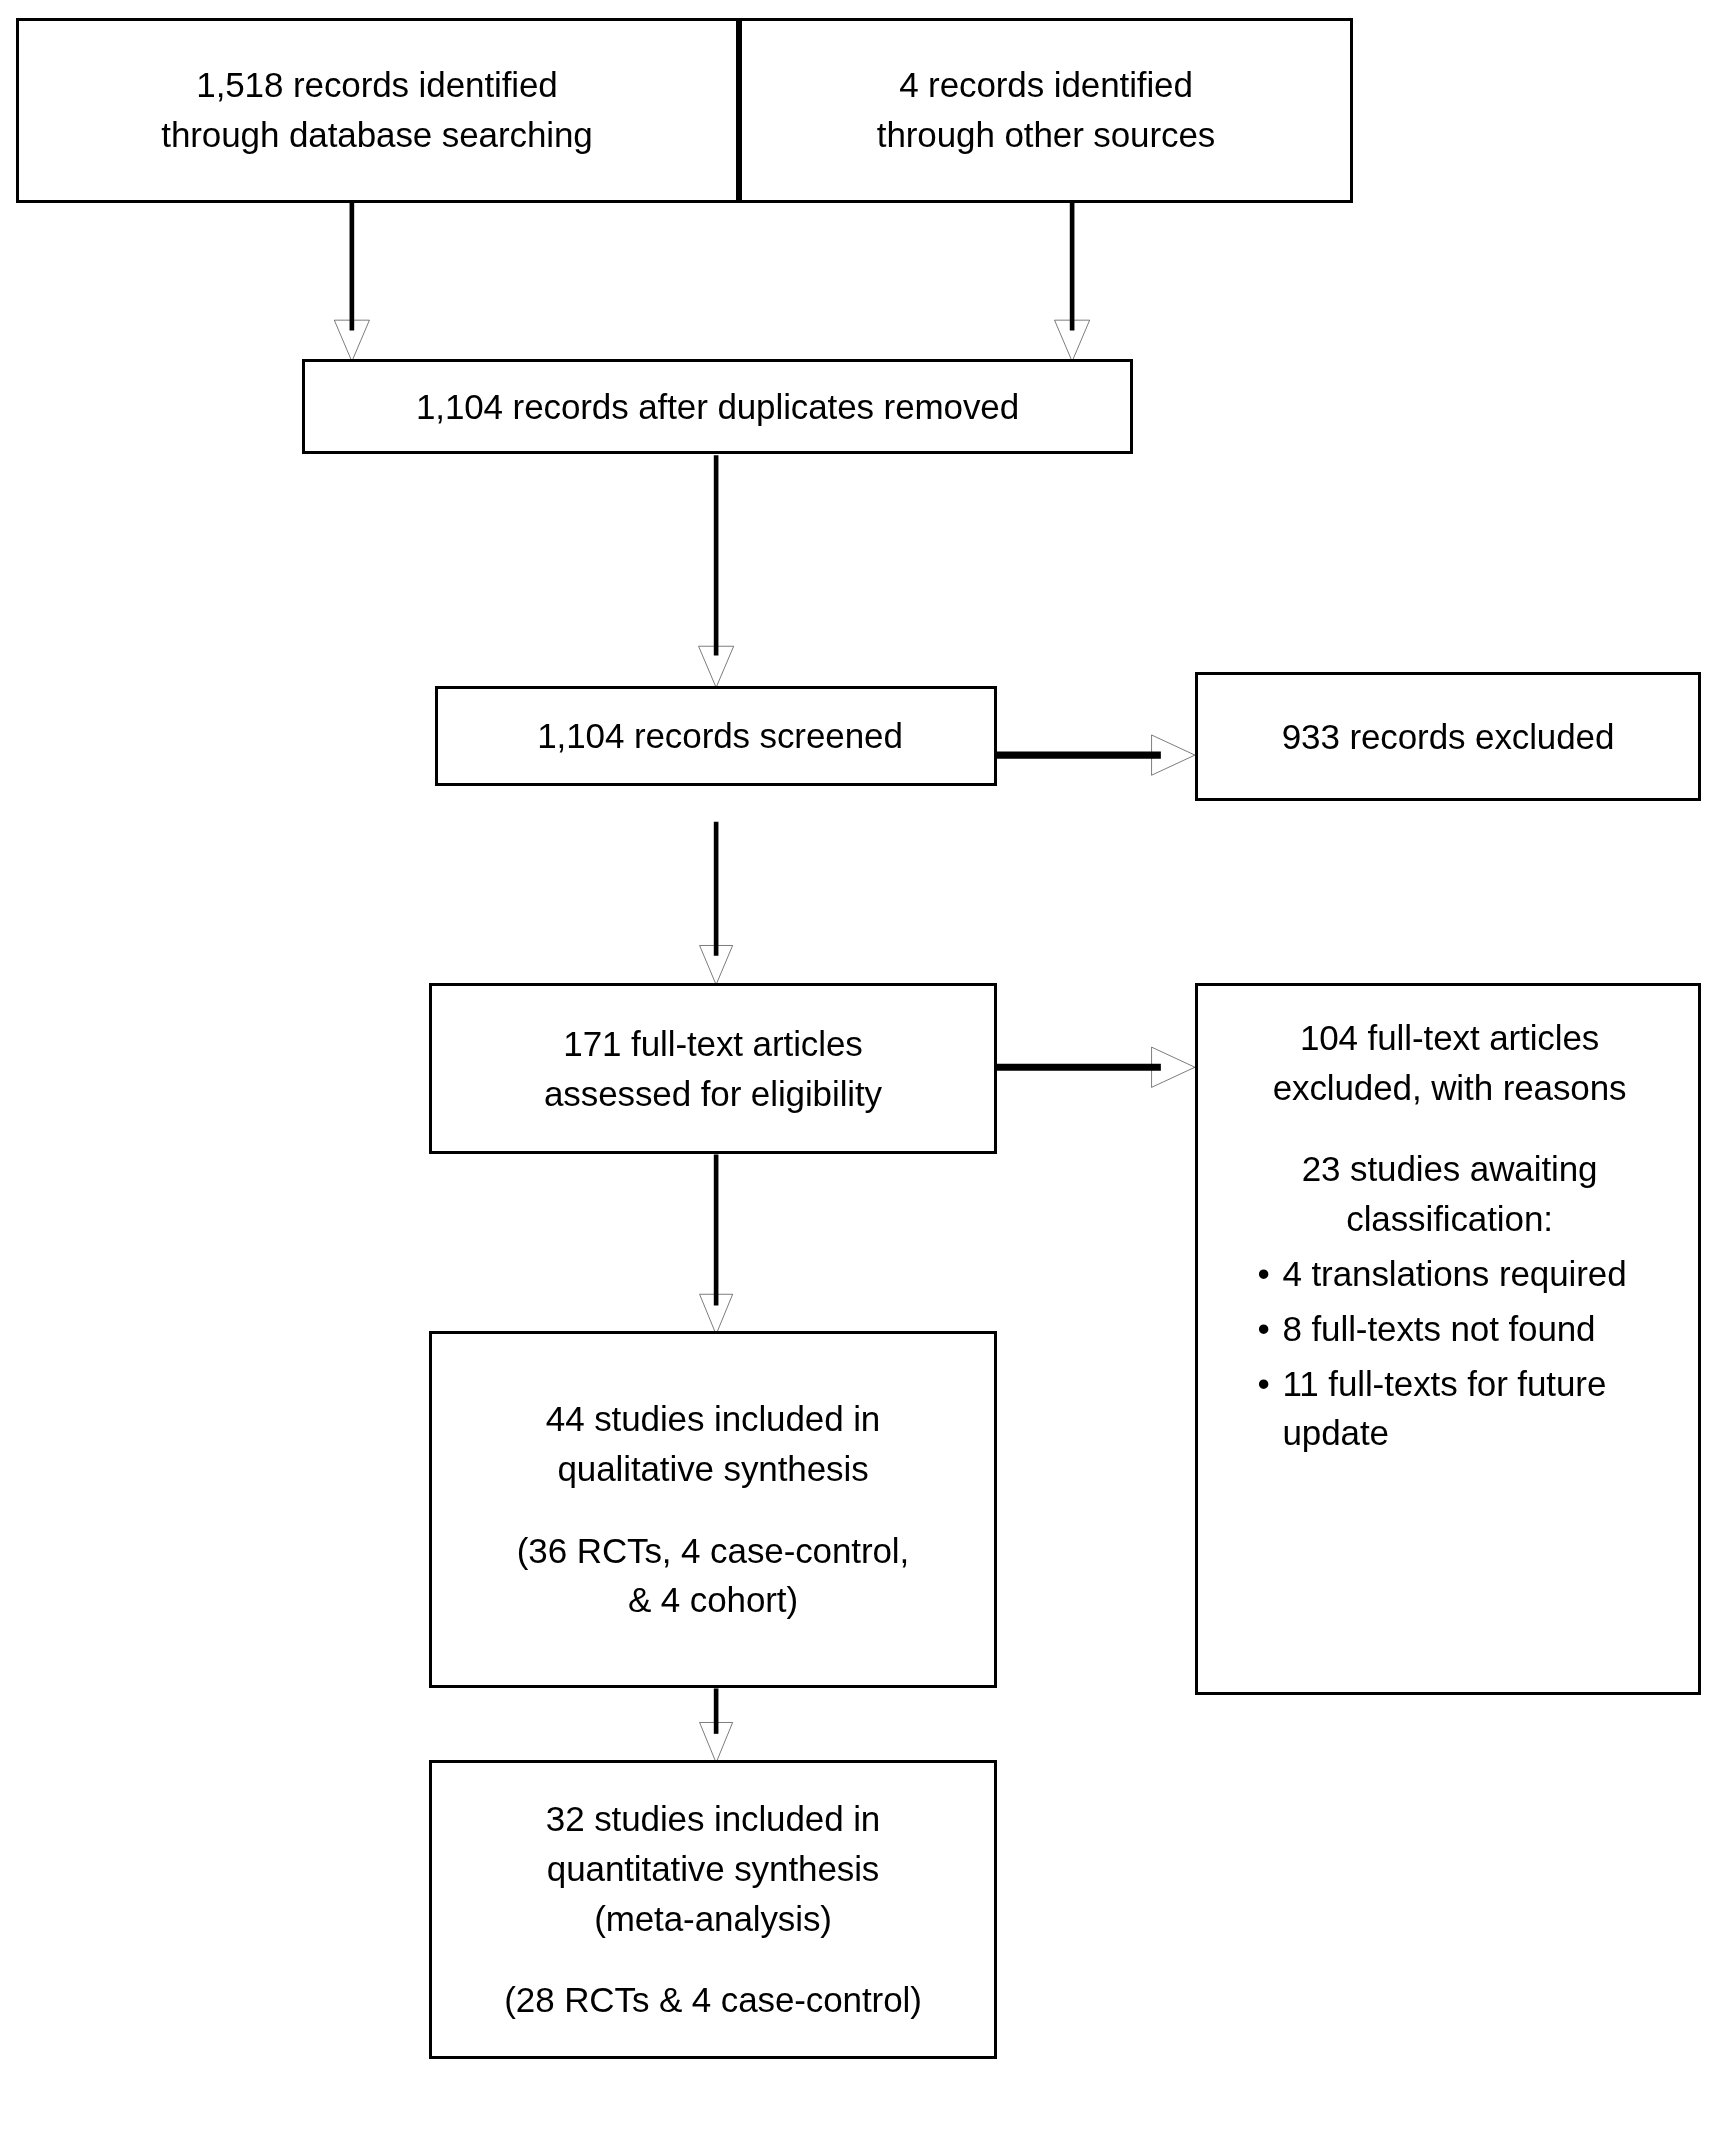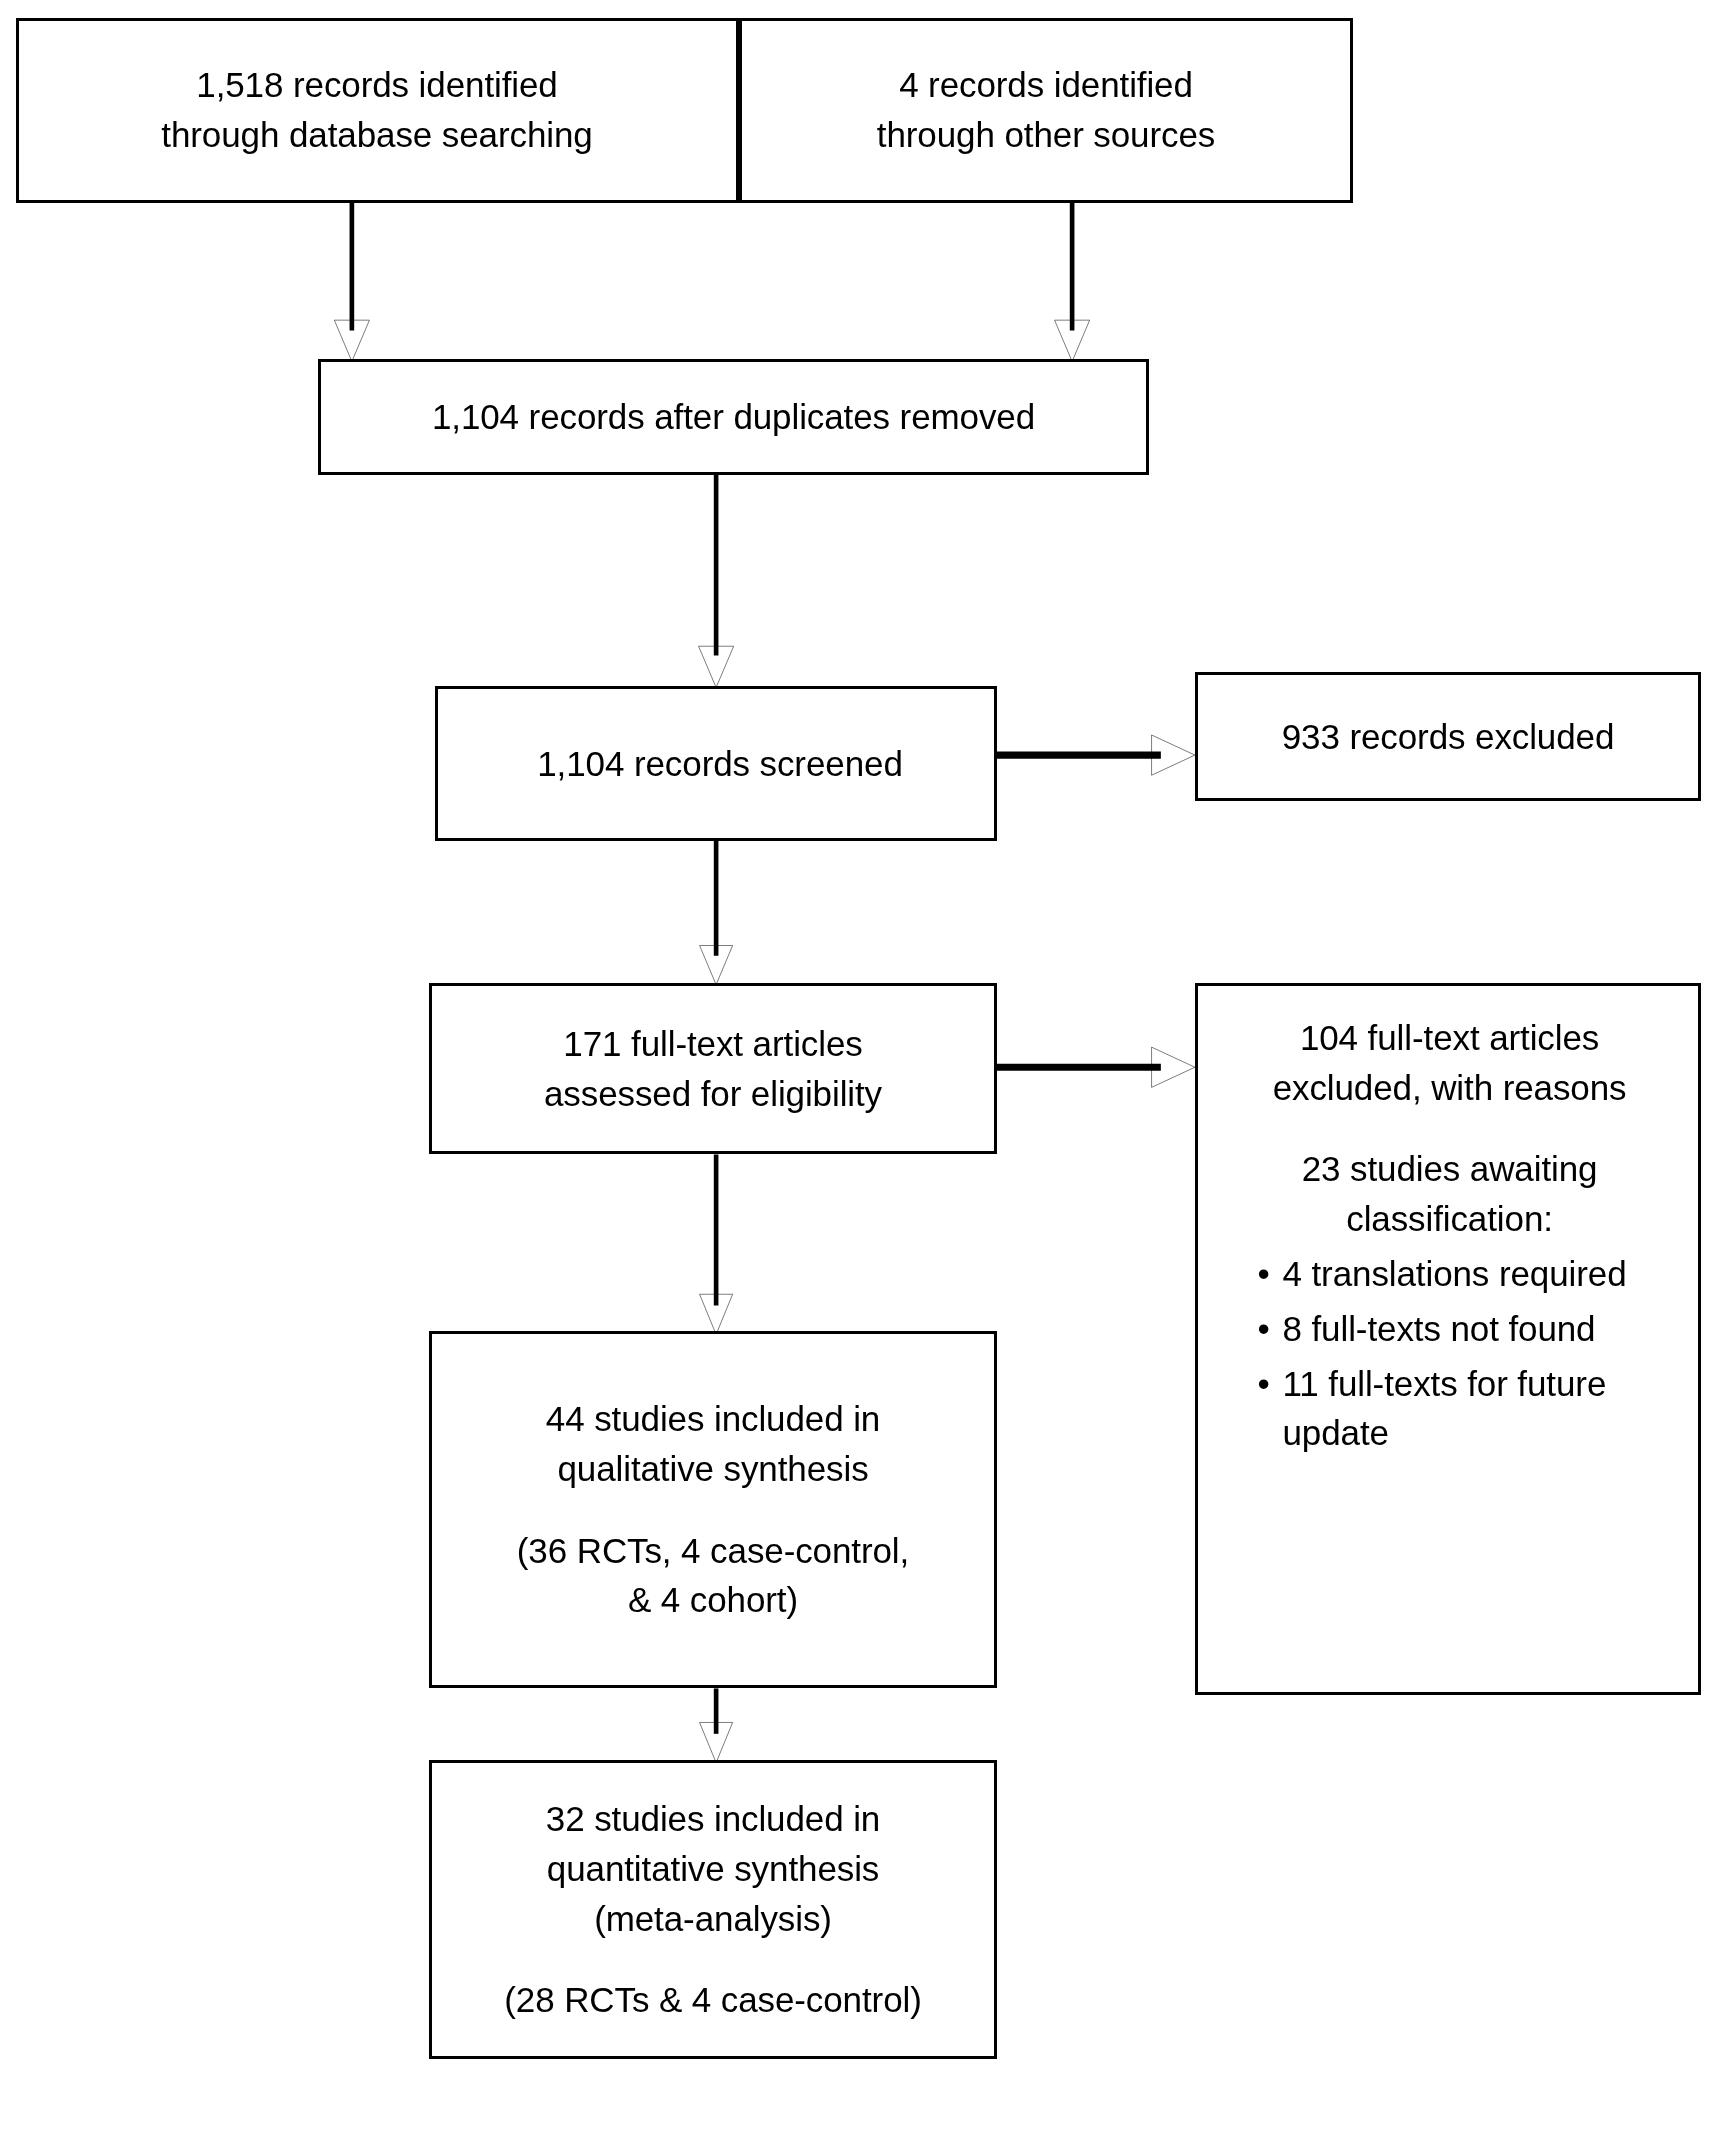--- a/index.html
+++ b/index.html
@@ -141,25 +141,25 @@
   <div class="node" style="left:15.5px; top:17.5px; width:723px; height:185px;">
     <span class="line">1,518 records identified</span>
     <span class="line">through database searching</span>
   </div>
 
   <div class="node" style="left:739px; top:17.5px; width:614px; height:185px;">
     <span class="line">4 records identified</span>
     <span class="line">through other sources</span>
   </div>
 
-  <div class="node" style="left:318px; top:359px; width:831px; height:116px;align-items:center;">
+  <div class="node" style="left:302px; top:359px; width:831px; height:95px;align-items:center;">
     <span class="line">1,104 records after duplicates removed</span>
   </div>
 
-  <div class="node" style="left:435px; top:686px; width:562px; height:155px;padding-left:8px;">
+  <div class="node" style="left:435px; top:686px; width:562px; height:100px;padding-left:8px;">
     <span class="line">1,104 records screened</span>
   </div>
 
   <div class="node" style="left:1195px; top:672px; width:506px; height:129px;">
     <span class="line">933 records excluded</span>
   </div>
 
   <div class="node" style="left:429px; top:983px; width:568px; height:171px;">
     <span class="line">171 full-text articles</span>
     <span class="line">assessed for eligibility</span>

